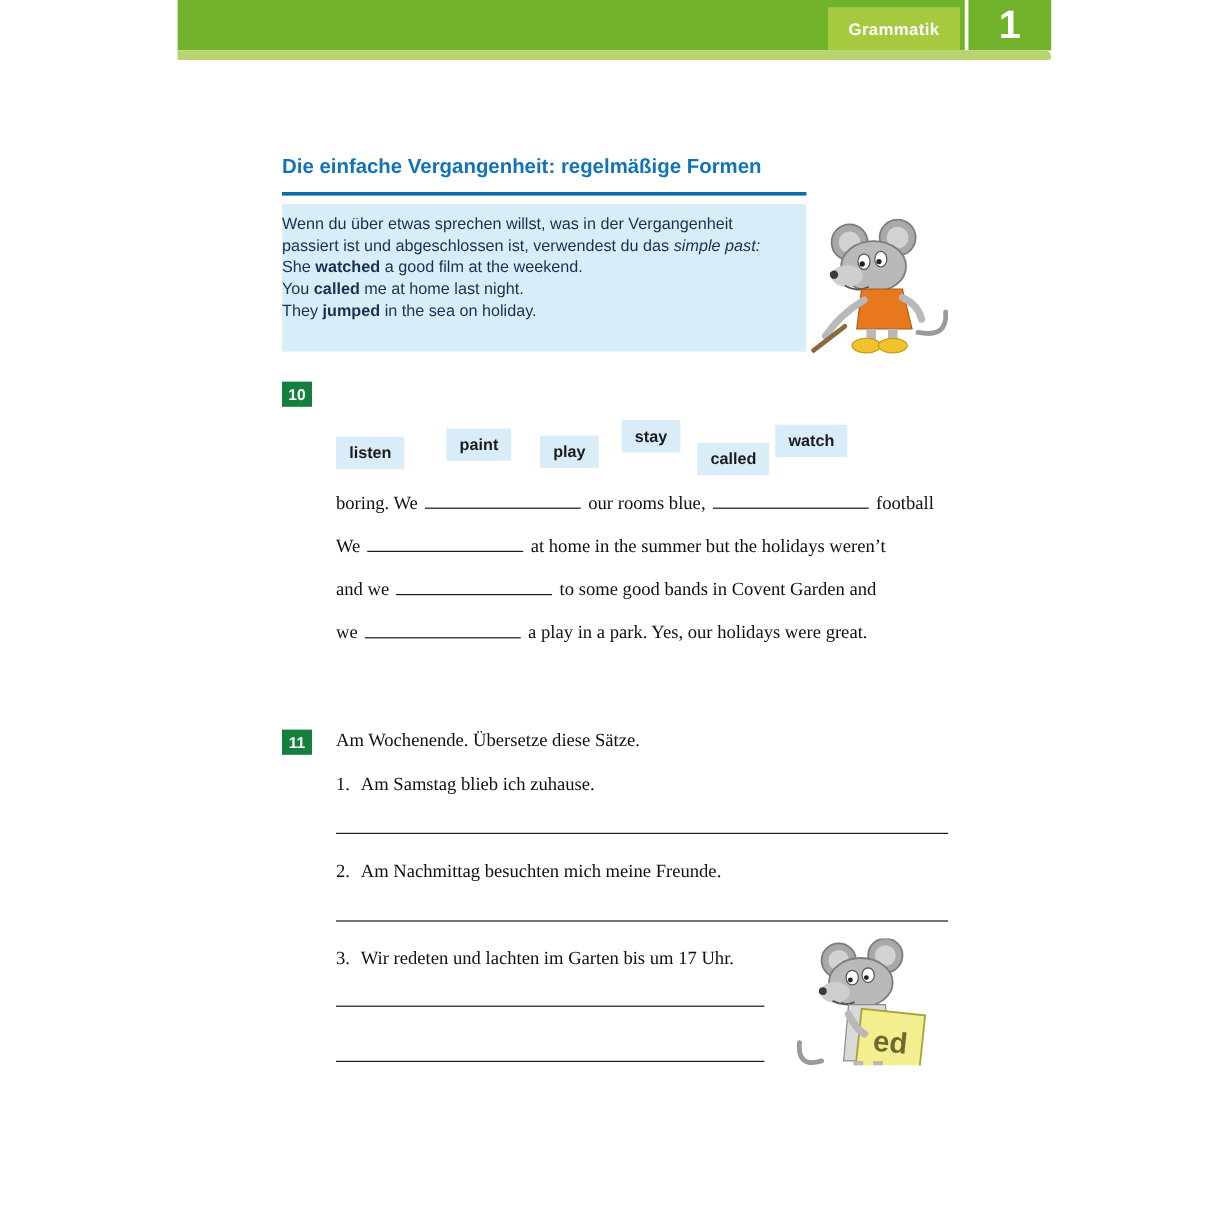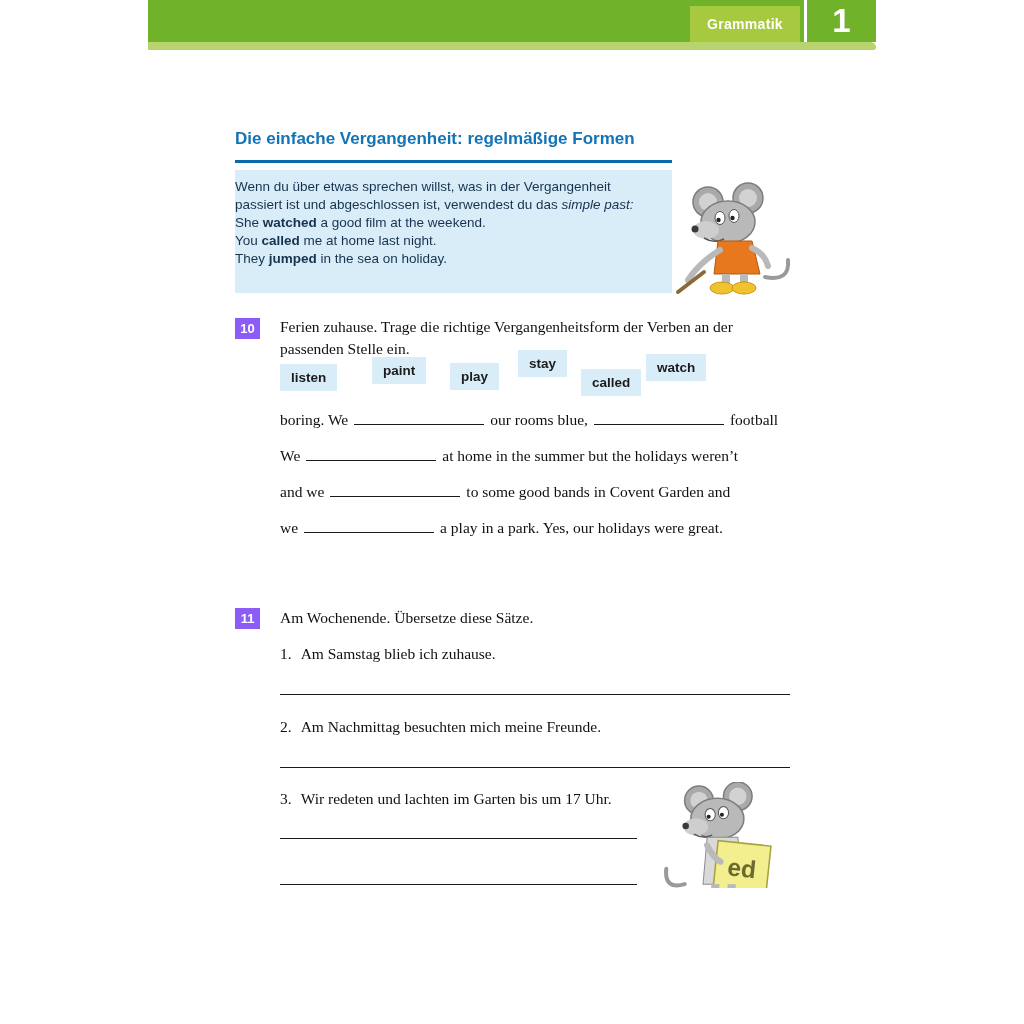--- a/index.html
+++ b/index.html
@@ -29,21 +29,21 @@
   .info-box {
     position:absolute; left:87px; top:170px; width:437px; height:123px; background:#d9edf9;
     box-sizing:border-box; padding:8px 0; font-size:13.5px; color:#16324f; line-height:18px;
   }
   .info-box p { margin:0; }
   .info-box em { font-style:italic; }
   .info-box b { font-weight:bold; }
 
   
   .badge {
-    position:absolute; width:25px; height:21px; background:#8b5cf6; color:#fff;
+    position:absolute; width:25px; height:21px; background:#15803d; color:#fff;
     font-size:13px; font-weight:bold; display:flex; align-items:center; justify-content:center;
   }
   .serif { font-family:"Liberation Serif", serif; color:#101010; }
   .instruction { position:absolute; left:132px; width:505px; font-size:15.5px; line-height:22px; }
 
   
   .wb {
     position:absolute; background:#d9edf9; color:#1b1b1b; font-weight:bold; font-size:13.5px;
     padding:6px 11px;
   }
@@ -116,21 +116,20 @@
       <path d="M50,68 Q30,80 18,98" stroke="#b9b9b9" stroke-width="6" fill="none" stroke-linecap="round"></path>
       <line x1="8" y1="110" x2="34" y2="90" stroke="#8a6a3a" stroke-width="4" stroke-linecap="round"></line>
       <path d="M82,66 Q95,72 98,84" stroke="#b9b9b9" stroke-width="6" fill="none" stroke-linecap="round"></path>
       <rect x="52" y="92" width="8" height="10" fill="#b9b9b9"></rect>
       <rect x="70" y="92" width="8" height="10" fill="#b9b9b9"></rect>
       <ellipse cx="52" cy="106" rx="12" ry="6" fill="#f2c12e" stroke="#c79a18" stroke-width="1"></ellipse>
       <ellipse cx="74" cy="106" rx="12" ry="6" fill="#f2c12e" stroke="#c79a18" stroke-width="1"></ellipse>
     </svg>
 
     <div class="badge" style="left:87px; top:318px;">10</div>
-    <div class="instruction serif" style="top:316px;">Ferien zuhause. Trage die richtige Vergangenheitsform der Verben an der passenden Stelle ein.</div>
 
     <span class="wb wb0">listen</span>
     <span class="wb wb1">paint</span>
     <span class="wb wb2">play</span>
     <span class="wb wb3">stay</span>
     <span class="wb wb4">called</span>
     <span class="wb wb5">watch</span>
 
     <div class="fill-block serif">
       <div class="fill-line"><span>boring. We</span><span class="blank"></span><span>our rooms blue,</span><span class="blank"></span><span>football</span></div>

